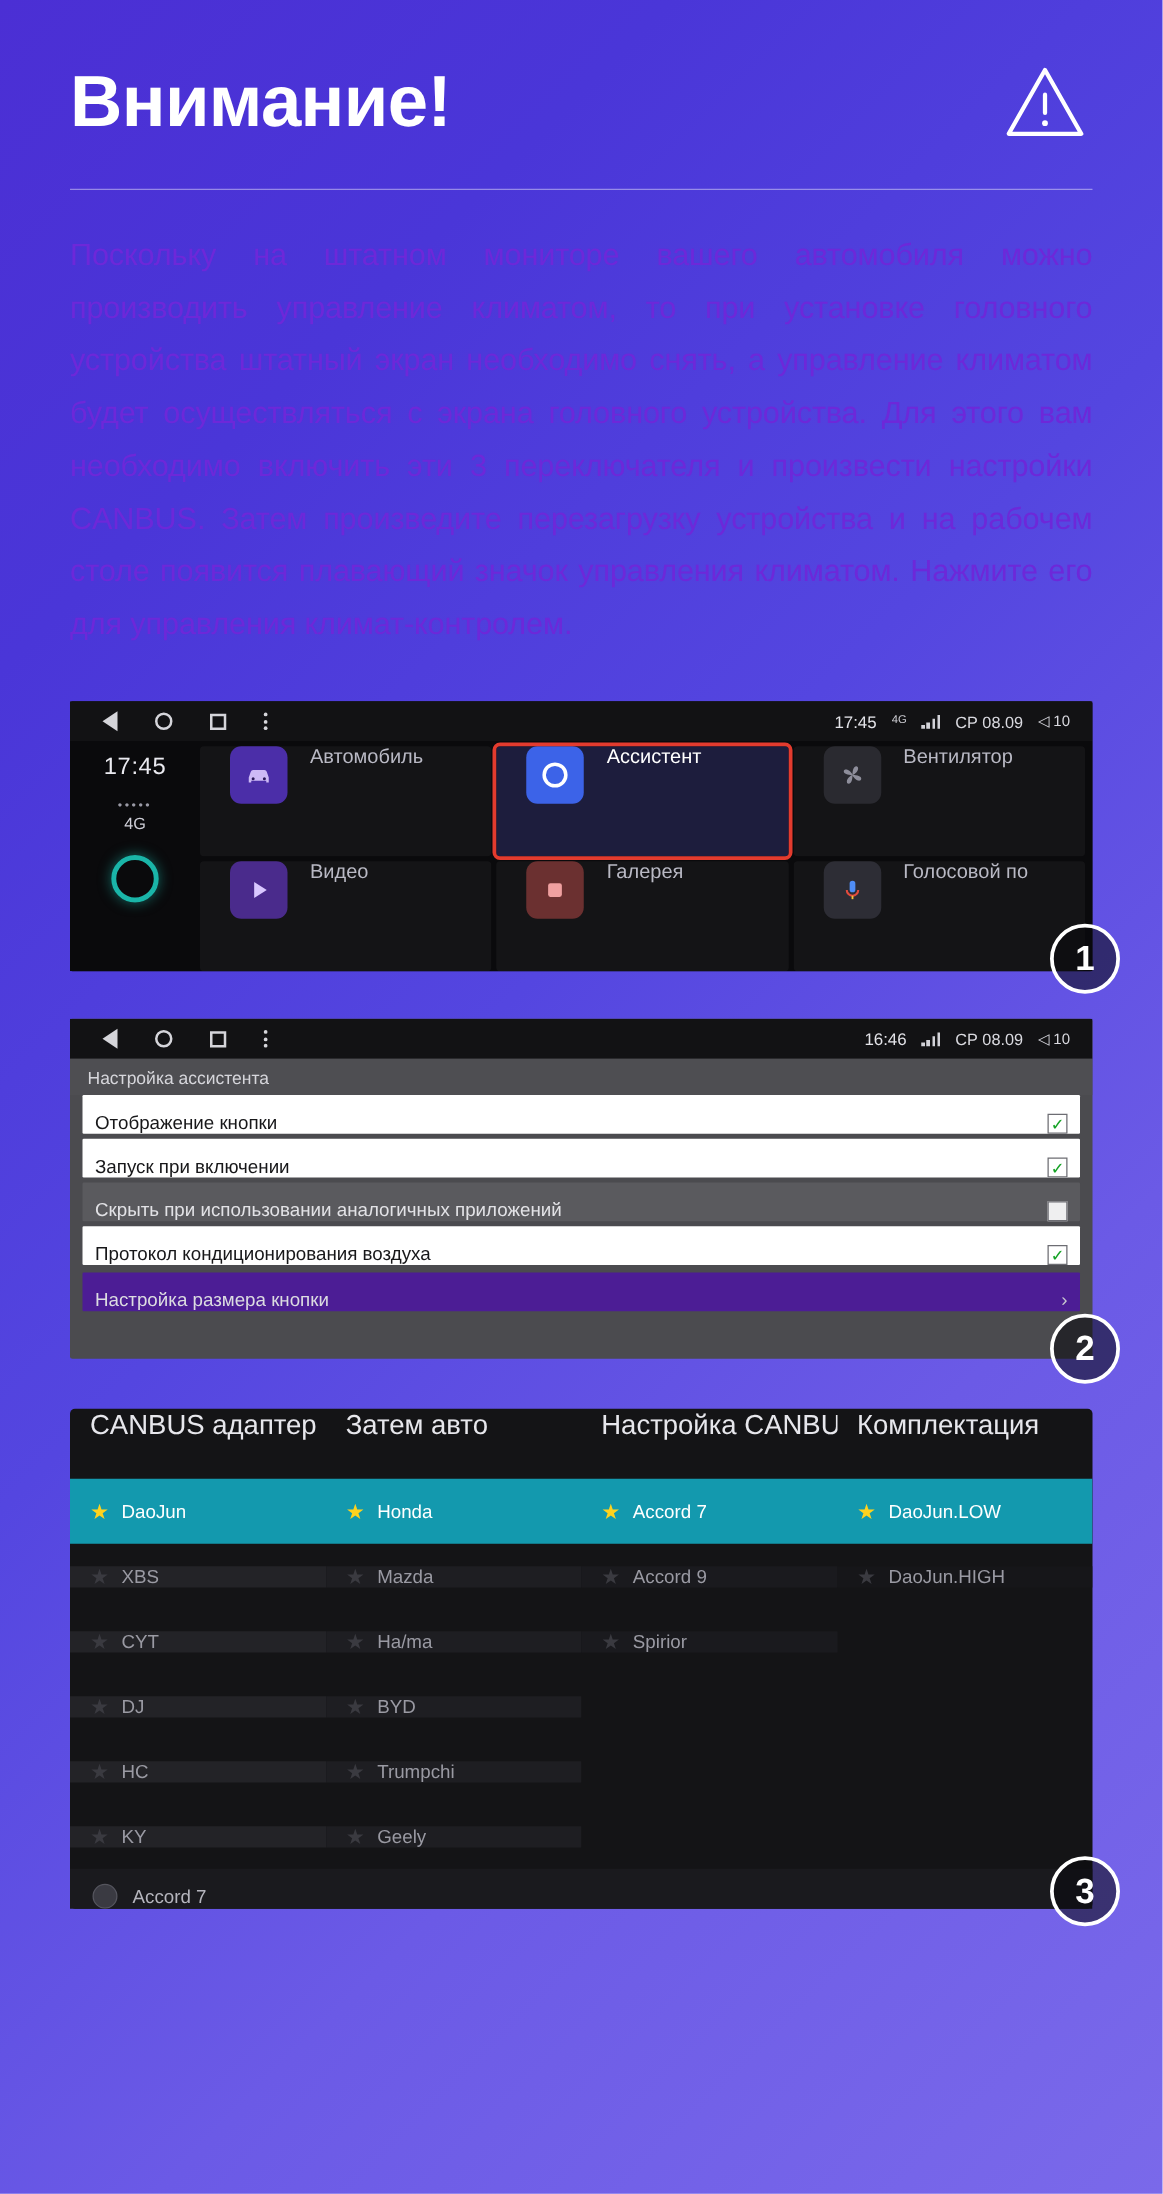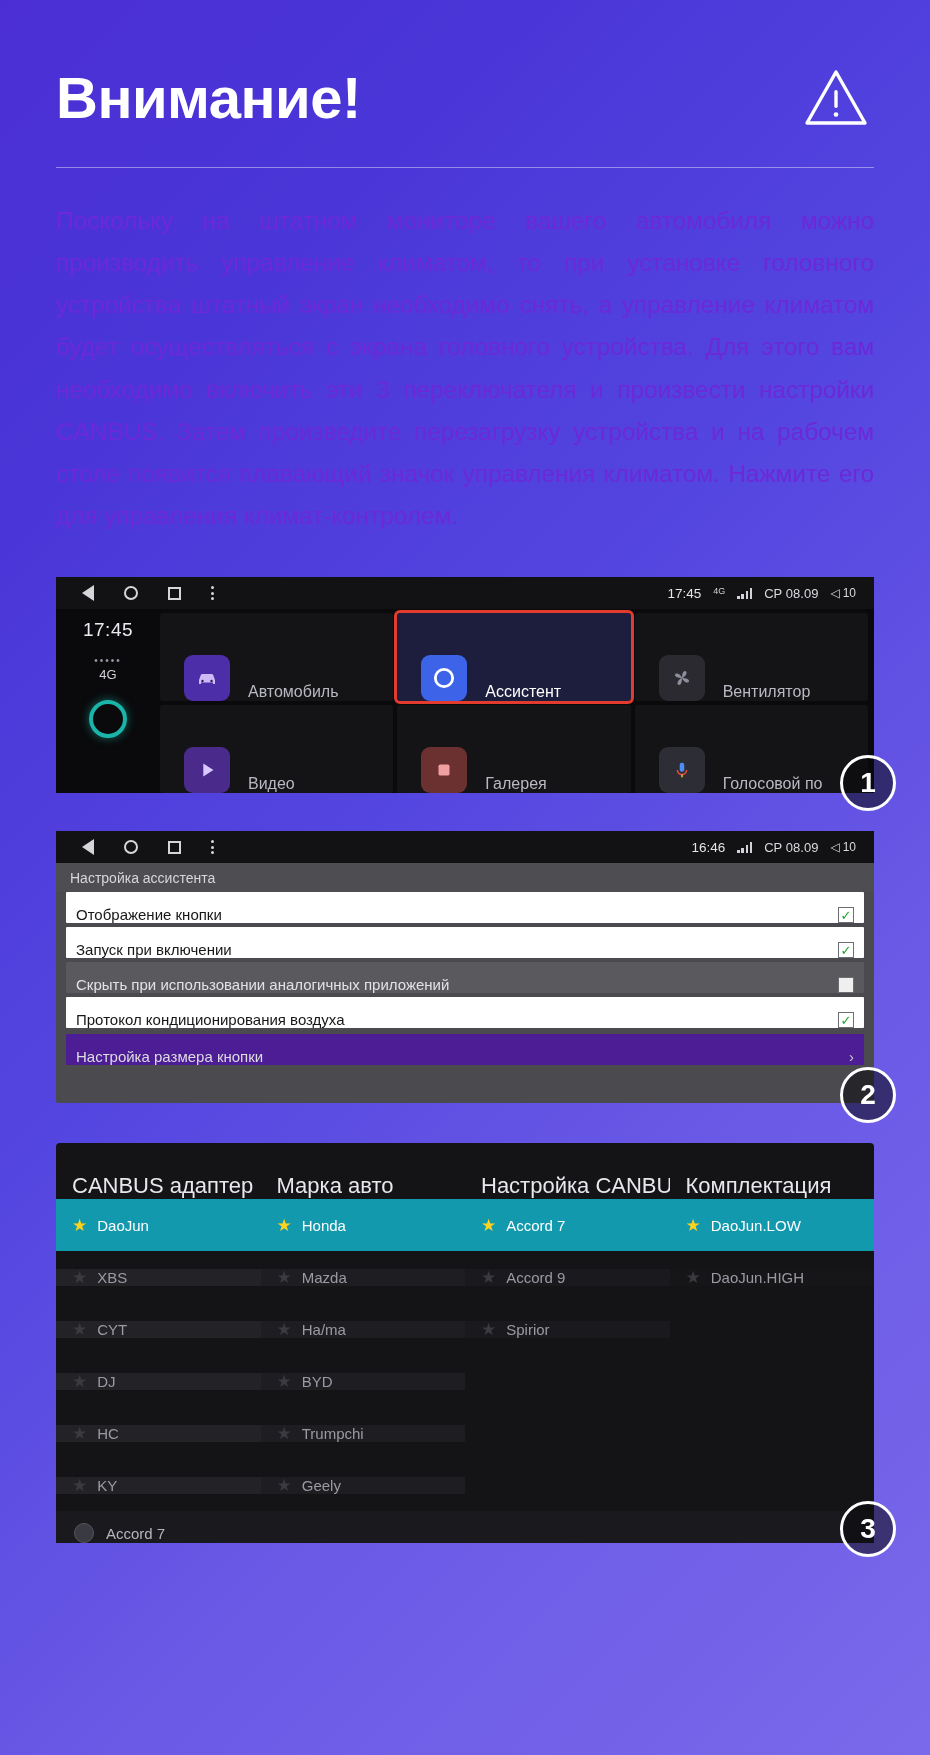--- a/index.html
+++ b/index.html
@@ -10,21 +10,21 @@
   }
   body {
     background: linear-gradient(135deg, #4b2fd4 0%, #4a36d8 20%, #5446e0 45%, #6b5ae6 70%, #7a69ea 100%);
     position: relative;
     overflow: hidden;
   }
   .page {
     position: relative;
     width: 930px;
     height: 1755px;
-    padding: 16px 56px;
+    padding: 0 56px;
   }
 
   
   .header {
     display: flex;
     align-items: center;
     justify-content: space-between;
     padding-top: 50px;
   }
   .title {
@@ -100,21 +100,21 @@
   .lnch-4g { font-size: 13px; color: #cfcfd8; margin-top: 1px; }
   .lnch-ring {
     margin-top: 18px; width: 38px; height: 38px; border-radius: 50%;
     border: 4px solid #1ab5a8; box-shadow: 0 0 10px rgba(26,181,168,.55);
   }
   .lnch-grid {
     flex: 1; display: grid; grid-template-columns: repeat(3, 1fr);
     grid-template-rows: repeat(2, 1fr); gap: 4px; padding: 4px 6px 0 0;
   }
   .tile {
-    position: relative; display: flex; align-items: flex-end; gap: 18px;
+    position: relative; display: flex; align-items: flex-start; gap: 18px;
     padding-left: 24px; background: rgba(255,255,255,0.045);
     border-radius: 3px; color: #b9b9c4; font-size: 16px;
   }
   .tile .ico { width: 46px; height: 46px; border-radius: 9px; display: flex; align-items: center; justify-content: center; flex: 0 0 46px; }
   .ico-car { background: #4b2ea8; }
   .ico-assist { background: #3c63e8; }
   .ico-fan { background: #2a2a30; }
   .ico-video { background: #4a2b8c; }
   .ico-gallery { background: #6b3030; }
   .ico-voice { background: #2d2d35; }
@@ -143,21 +143,21 @@
   }
   .set-row.plain { background: #5a5a5e; color: #e2e2e6; border: none; }
   .set-row.arrow { background: #4c1d95; color: #dcdce1; margin-top: 6px; }
   .cb { width: 16px; height: 16px; border: 1px solid #6d6d73; background: #fff; display: flex; align-items: center; justify-content: center; font-size: 13px; color: #16a326; }
   .cb.off { color: transparent; background: #efeff0; }
   .chev { color: #c8c8cf; font-size: 15px; }
   #badge2 { right: -22px; bottom: -20px; }
 
   
   #shot3 { width: 818px; height: 400px; margin-top: 40px; border-radius: 4px; background: #141416; }
-  .cb-head { display: flex; height: 56px; align-items: flex-end; color: #e7e7ec; font-size: 22px; }
+  .cb-head { display: flex; height: 56px; align-items: flex-start; color: #e7e7ec; font-size: 22px; }
   .cb-head div { flex: 1; padding-left: 16px; overflow: hidden; white-space: nowrap; }
   .cb-row { display: flex; height: 52px; align-items: center; font-size: 15px; }
   .cb-row .cell { flex: 1; display: flex; align-items: center; gap: 10px; padding-left: 16px; color: #9a9aa3; }
   .cb-row .cell.empty { background: transparent; }
   .cb-row.sel { background: #1399ae; }
   .cb-row.sel .cell { color: #ffffff; }
   .star { color: #3a3a40; font-size: 17px; line-height: 1; }
   .star.on { color: #ffd21e; }
   .cb-row .cell.c0 { background: #232327; }
   .cb-row .cell.c1 { background: #1e1e22; }
@@ -335,21 +335,21 @@
         <span class="chev">›</span>
       </div>
     </div>
     <div class="badge" id="badge2">2</div>
   </div>
 
   <div class="shot" id="shot3">
     <div class="shot-inner">
       <div class="cb-head">
         <div>CANBUS адаптер</div>
-        <div>Марка авто</div>
+        <div>Затем авто</div>
         <div>Настройка CANBUS</div>
         <div>Комплектация</div>
       </div>
 
       <div class="cb-row sel">
         <div class="cell c0">
             <span class="star on">★</span>
             <span>DaoJun</span>
           </div>
         <div class="cell c1">

